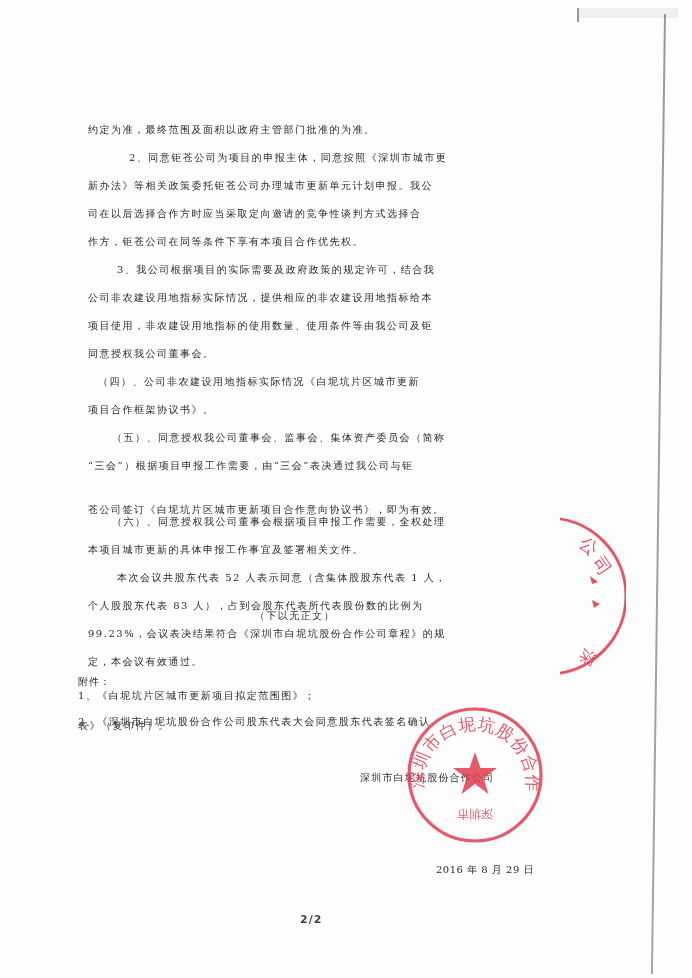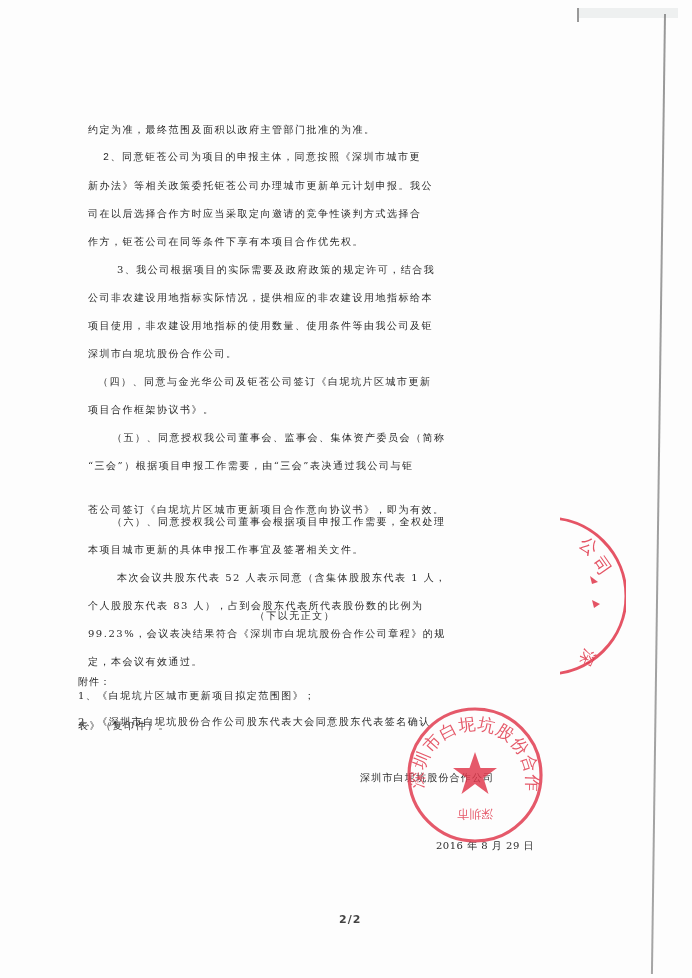--- a/index.html
+++ b/index.html
@@ -16,64 +16,64 @@
     }
     .scan-top-shade { position: absolute; left: 578px; top: 8px; width: 100px; height: 10px; background: #eef0f0; }
     .scan-tick { position: absolute; left: 577px; top: 8px; width: 2px; height: 14px; background: #999; }
     .line {
       position: absolute; font-size: 10px; line-height: 20px; white-space: nowrap;
       letter-spacing: 1.5px;
     }
     .center { left: 0; width: 590px; text-align: center; }
     .pageno {
       position: absolute; left: 300px; top: 913px; font-family: "DejaVu Sans", sans-serif;
-      font-size: 11px; font-weight: bold; color: #444; letter-spacing: 1px; margin-left: 39px;
+      font-size: 11px; font-weight: bold; color: #444; letter-spacing: 1px;
     }
     .seal { position: absolute; pointer-events: none; }
   </style>
 </head>
 <body>
 
 <div class="page">
   <div class="scan-top-shade"></div>
   <div class="scan-tick"></div>
   <div class="scan-edge"></div>
 
   <div id="body-lines">
       <div class="line" style="left: 88px; top: 120px;">约定为准，最终范围及面积以政府主管部门批准的为准。</div>
-      <div class="line" style="left: 103px; top: 148px; font-family: Liberation Mono, monospace;">2、同意钜苍公司为项目的申报主体，同意按照《深圳市城市更</div>
+      <div class="line" style="left: 129px; top: 148px;">2、同意钜苍公司为项目的申报主体，同意按照《深圳市城市更</div>
       <div class="line" style="left: 88px; top: 176px;">新办法》等相关政策委托钜苍公司办理城市更新单元计划申报。我公</div>
       <div class="line" style="left: 88px; top: 204px;">司在以后选择合作方时应当采取定向邀请的竞争性谈判方式选择合</div>
       <div class="line" style="left: 88px; top: 232px;">作方，钜苍公司在同等条件下享有本项目合作优先权。</div>
       <div class="line" style="left: 117px; top: 260px;">3、我公司根据项目的实际需要及政府政策的规定许可，结合我</div>
       <div class="line" style="left: 88px; top: 288px;">公司非农建设用地指标实际情况，提供相应的非农建设用地指标给本</div>
       <div class="line" style="left: 88px; top: 316px;">项目使用，非农建设用地指标的使用数量、使用条件等由我公司及钜</div>
-      <div class="line" style="left: 88px; top: 344px;">深圳市白坭坑股份合作公司。</div>
-      <div class="line" style="left: 98px; top: 372px;">（四）、同意与金光华公司及钜苍公司签订《白坭坑片区城市更新</div>
+      <div class="line" style="left: 88px; top: 344px;">同意授权我公司董事会。</div>
+      <div class="line" style="left: 98px; top: 372px;">（四）、公司非农建设用地指标实际情况《白坭坑片区城市更新</div>
       <div class="line" style="left: 88px; top: 400px;">项目合作框架协议书》。</div>
       <div class="line" style="left: 112px; top: 428px;">（五）、同意授权我公司董事会、监事会、集体资产委员会（简称</div>
       <div class="line" style="left: 88px; top: 456px;">“三会”）根据项目申报工作需要，由“三会”表决通过我公司与钜</div>
       <div class="line" style="left: 88px; top: 484px; margin-top: 16px;">苍公司签订《白坭坑片区城市更新项目合作意向协议书》，即为有效。</div>
       <div class="line" style="left: 112px; top: 512px; text-align: center;">（六）、同意授权我公司董事会根据项目申报工作需要，全权处理</div>
       <div class="line" style="left: 88px; top: 540px;">本项目城市更新的具体申报工作事宜及签署相关文件。</div>
       <div class="line" style="left: 117px; top: 568px;">本次会议共股东代表 52 人表示同意（含集体股股东代表 1 人，</div>
       <div class="line" style="left: 88px; top: 596px;">个人股股东代表 83 人），占到会股东代表所代表股份数的比例为</div>
       <div class="line" style="left: 88px; top: 624px;">99.23%，会议表决结果符合《深圳市白坭坑股份合作公司章程》的规</div>
       <div class="line" style="left: 88px; top: 652px;">定，本会议有效通过。</div>
     </div>
 
   <div class="line center" style="top:606px;">（下以无正文）</div>
 
   <div class="line" style="left:78px; top:660px; letter-spacing:1px;margin-top:12px;">附件：</div>
   <div class="line" style="left:78px; top:686px;">1、《白坭坑片区城市更新项目拟定范围图》；</div>
   <div class="line" style="left:78px; top:712px;">2、《深圳市白坭坑股份合作公司股东代表大会同意股东代表签名确认</div>
   <div class="line" style="left:78px; top:716px;">表》（复印件）。</div>
 
   <div class="line" style="left:360px; top:768px; letter-spacing:1.2px;">深圳市白坭坑股份合作公司</div>
-  <div class="line" style="left:436px; top:836px; letter-spacing:0.5px;">2016 年 8 月 29 日</div>
+  <div class="line" style="left:436px; top:860px; letter-spacing:0.5px;">2016 年 8 月 29 日</div>
 
   <div class="pageno">2/2</div>
 
   <svg class="seal" style="left:560px; top:500px;" width="110" height="190" viewBox="0 0 110 190">
     <defs>
       <clipPath id="clipEdge">
           <rect x="0" y="0" width="66" height="190"></rect>
         </clipPath>
     </defs>
     <g clip-path="url(#clipEdge)" fill="none" stroke="#e0364a" opacity="0.85">

